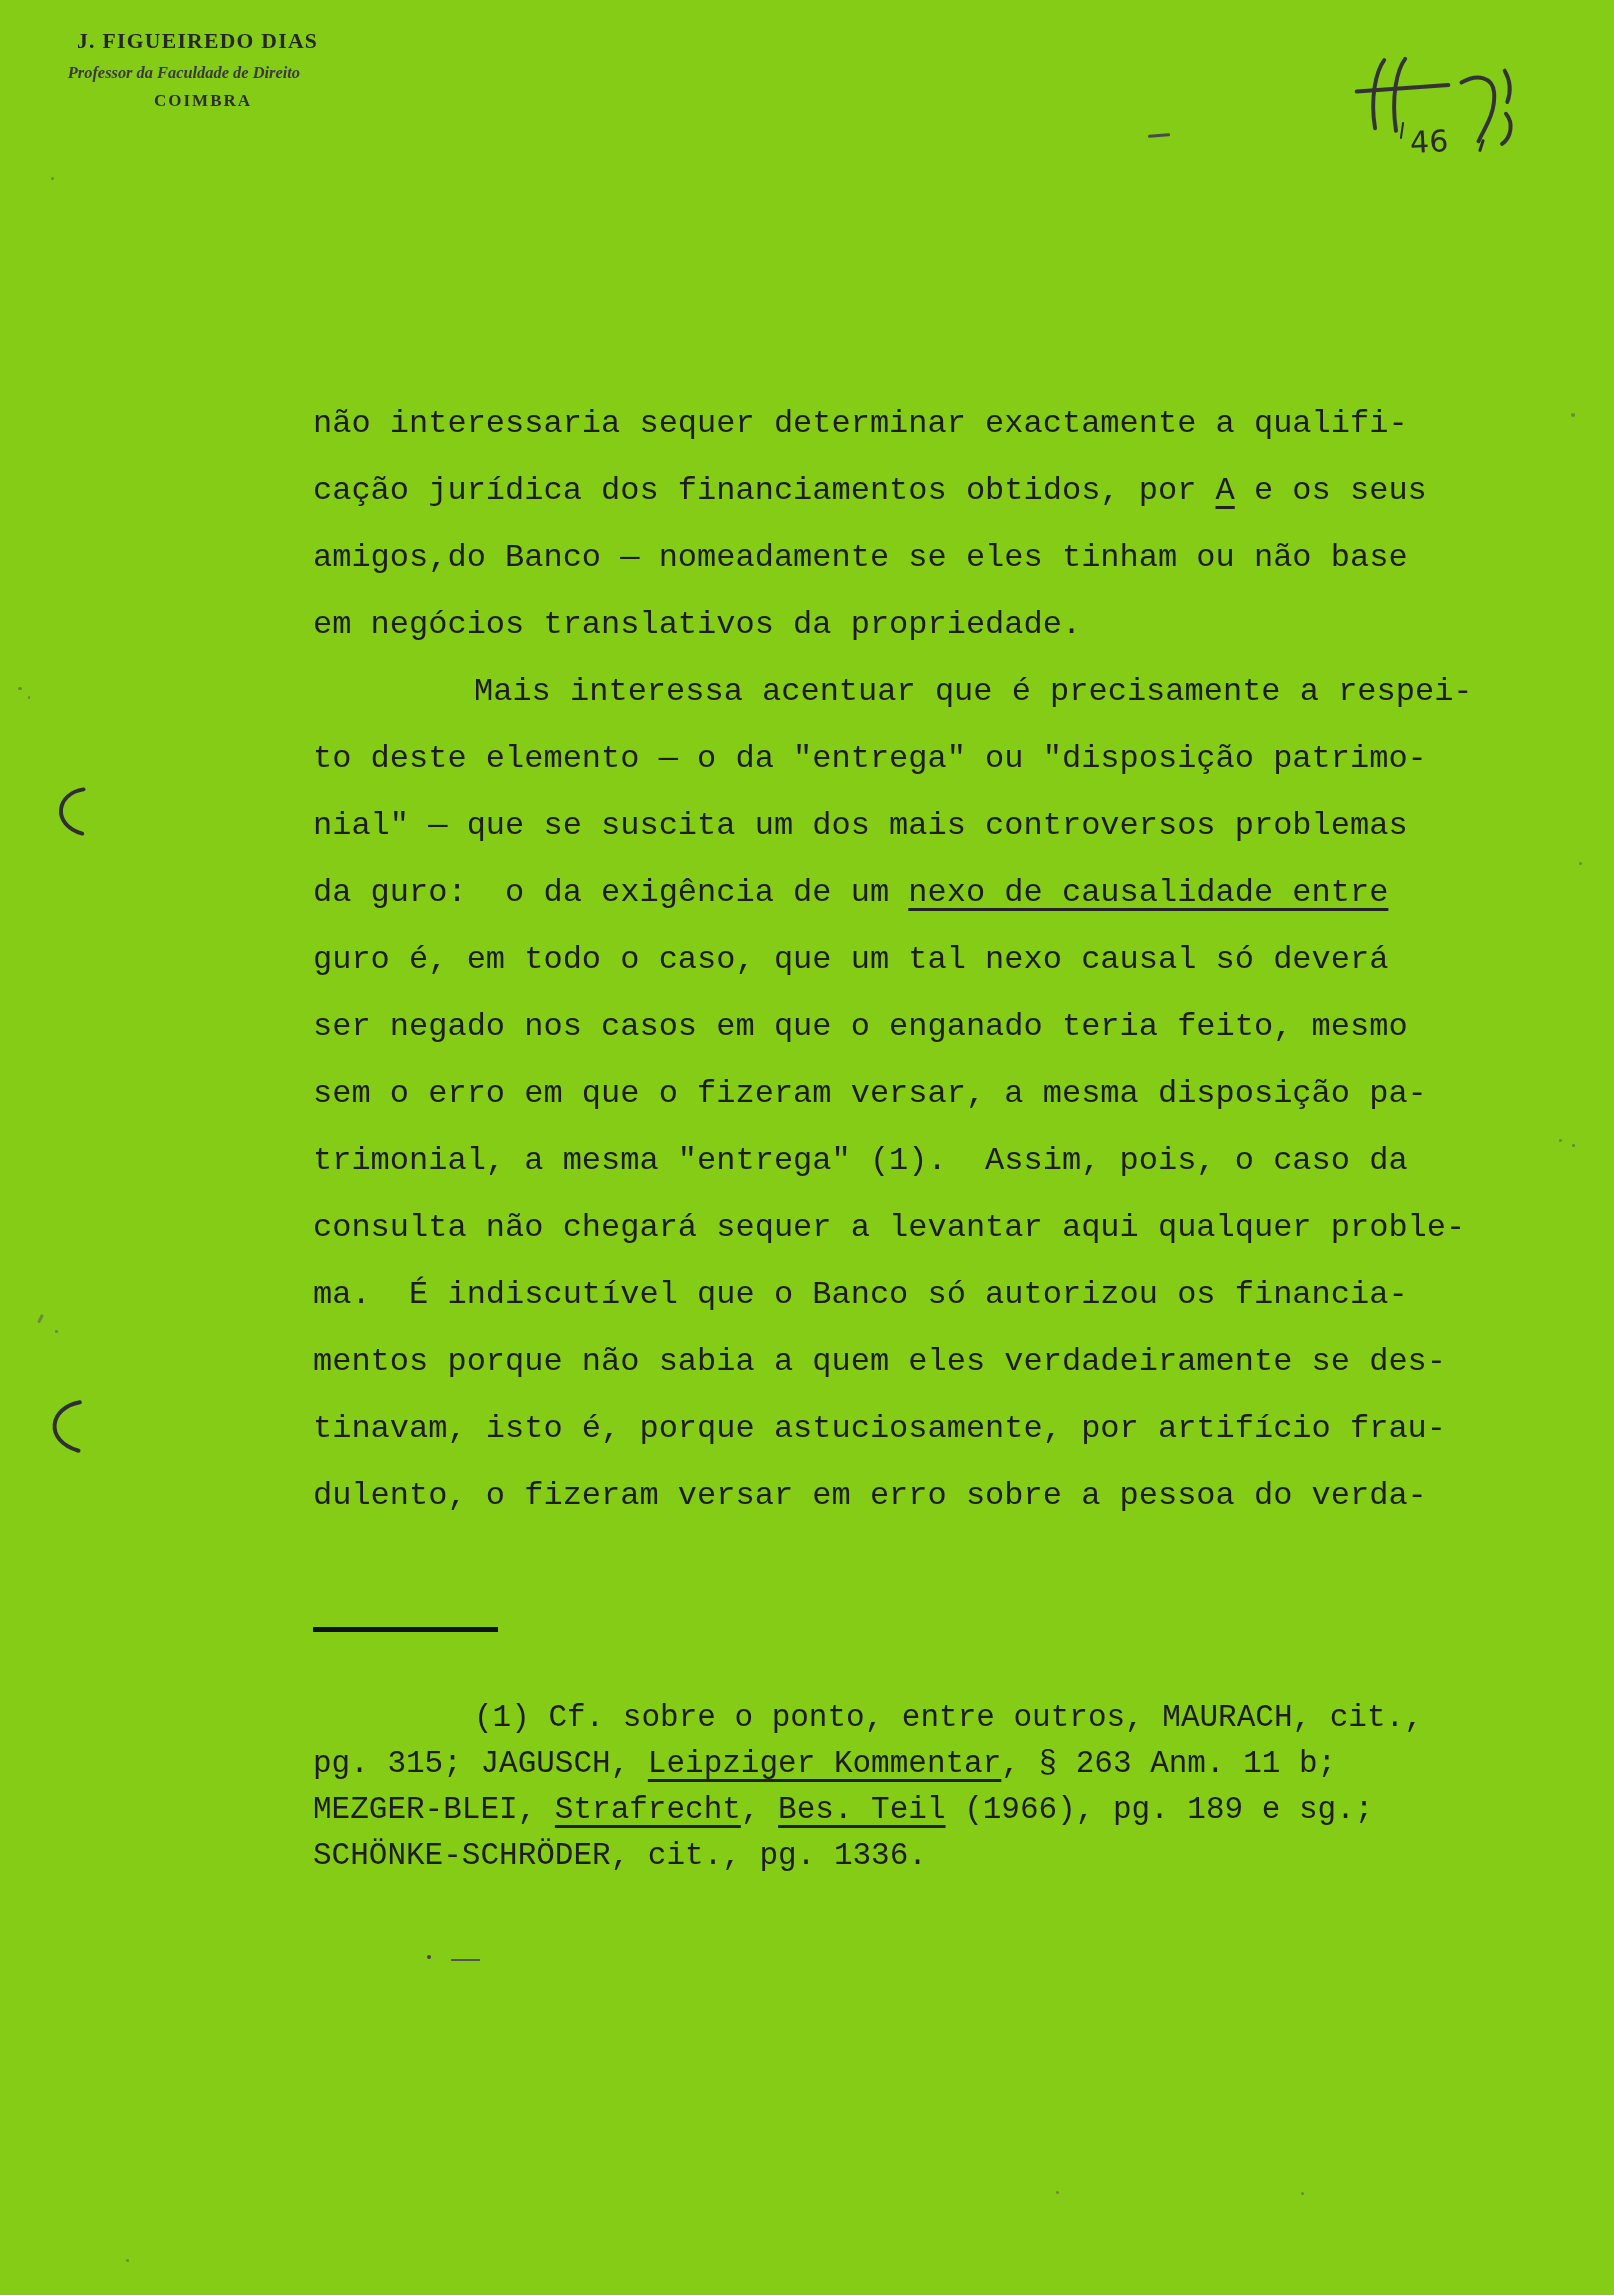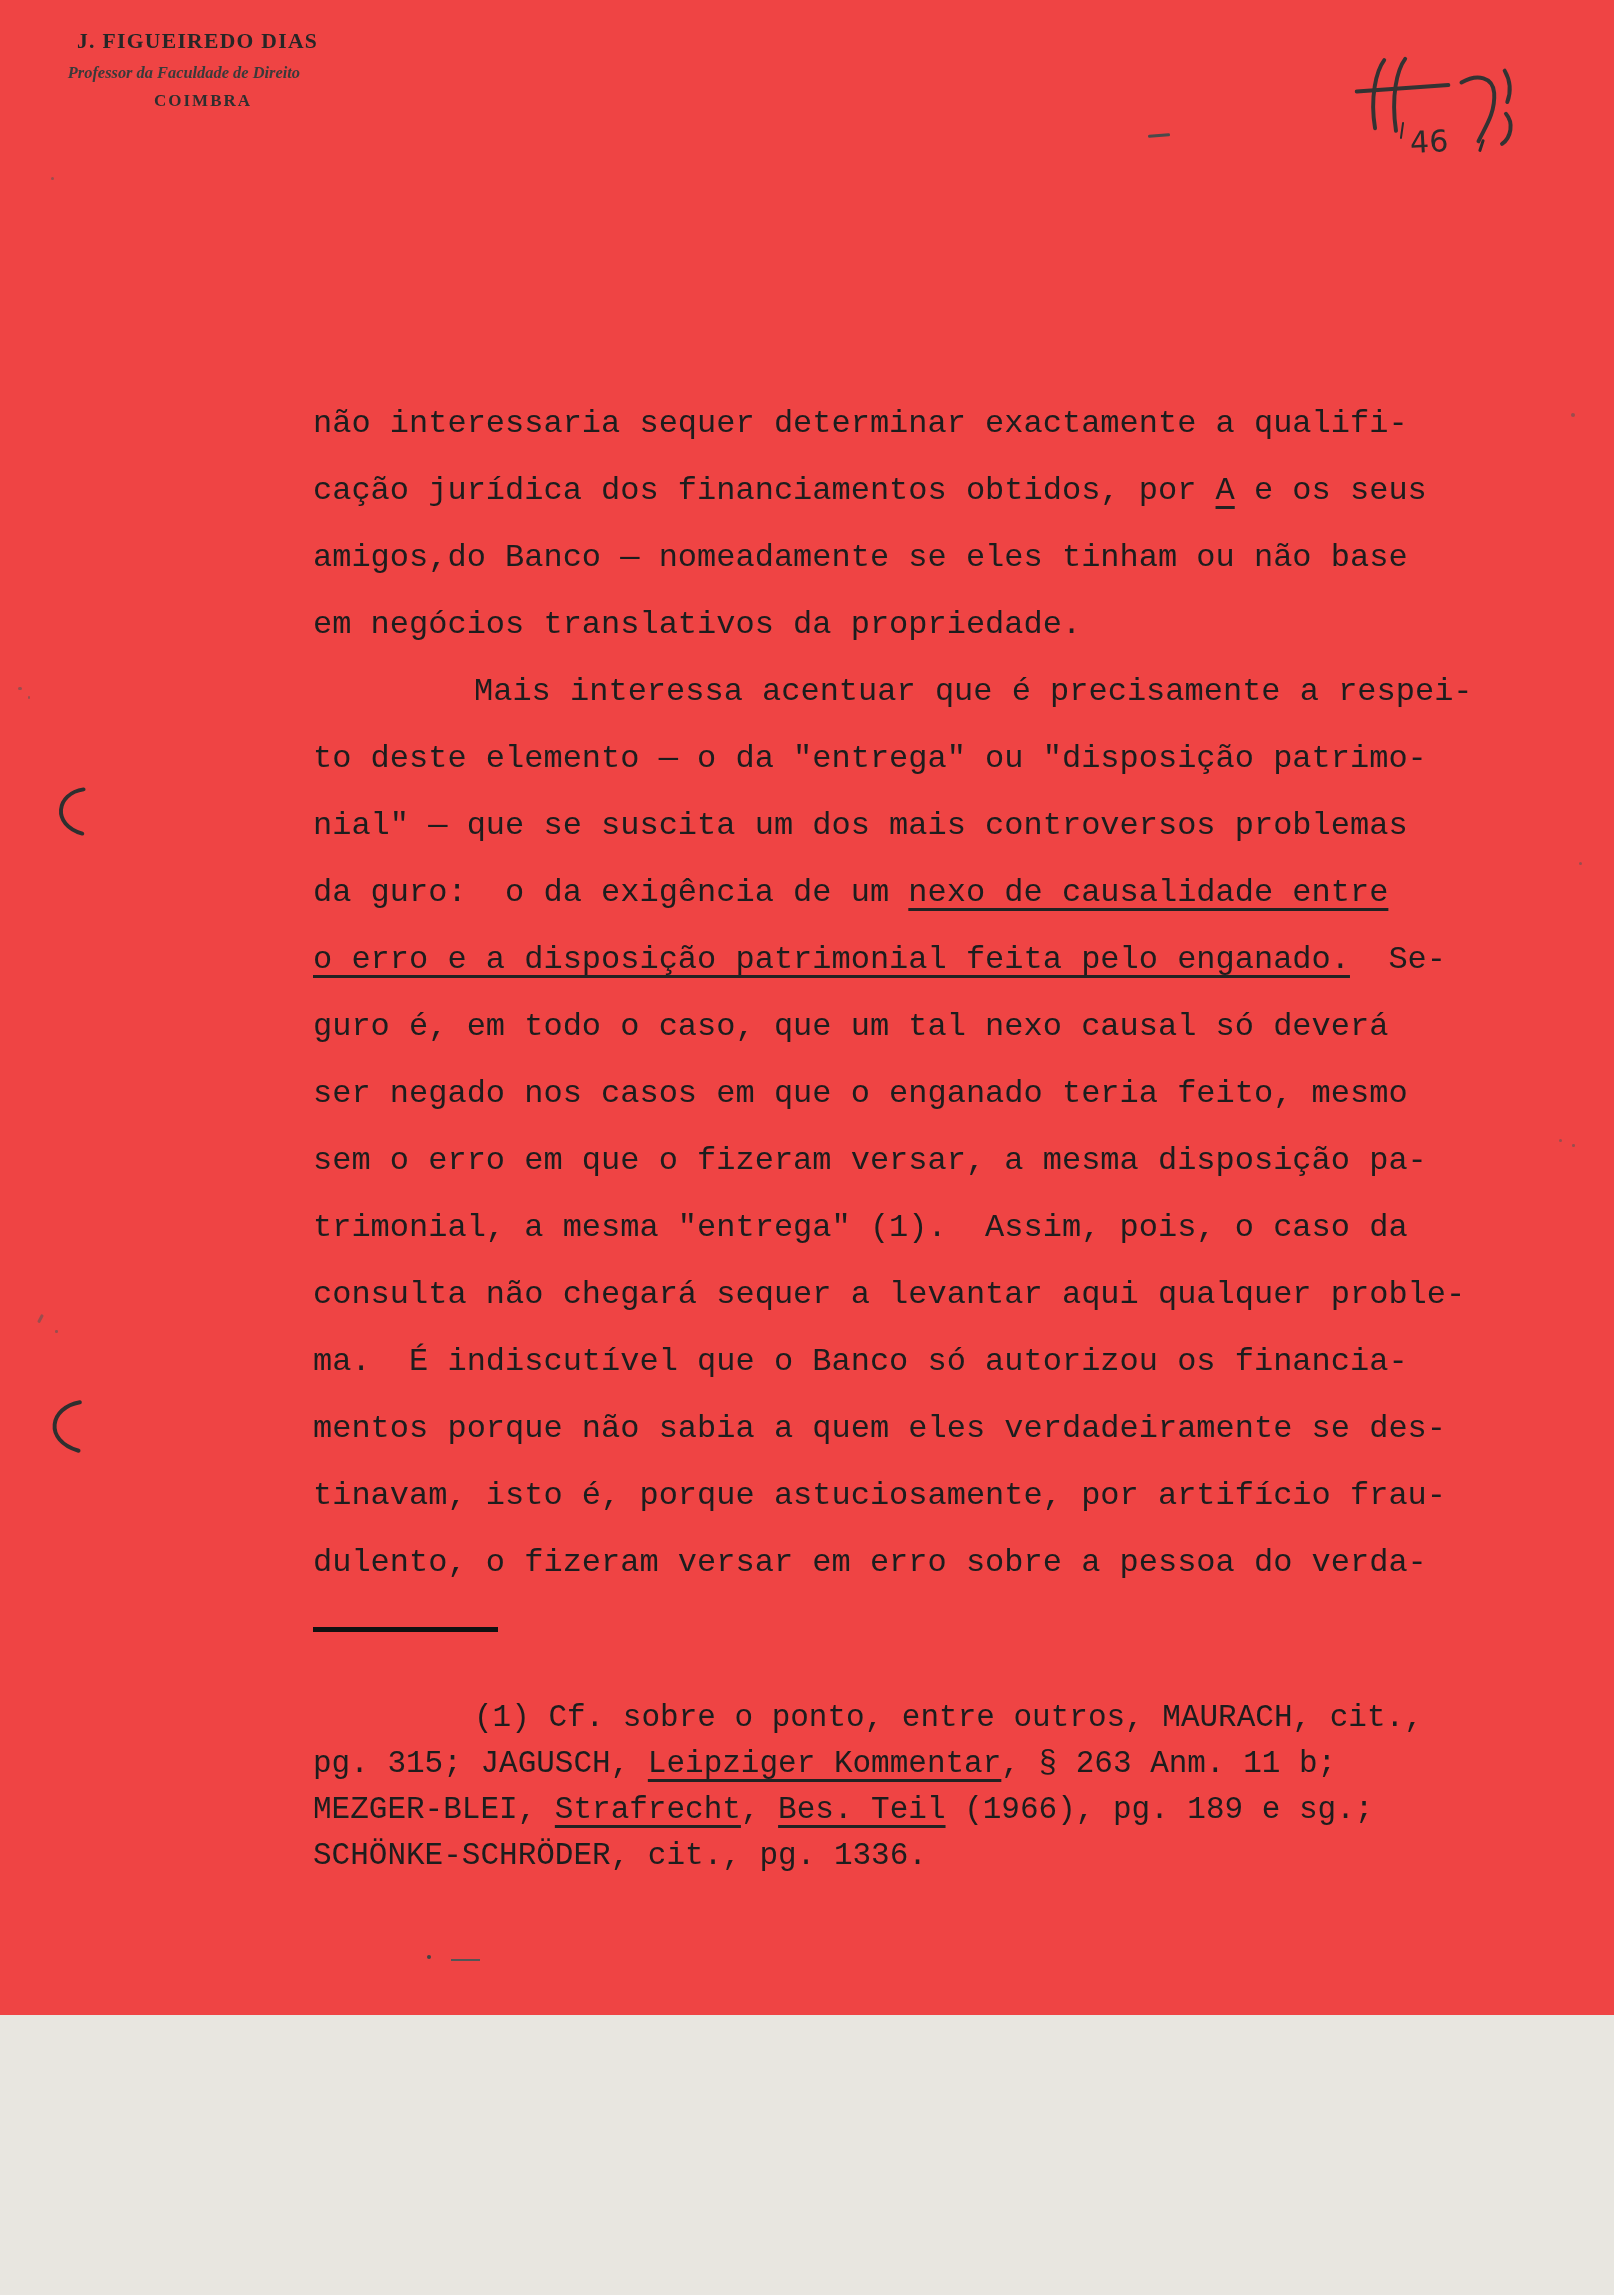--- a/index.html
+++ b/index.html
@@ -1,19 +1,19 @@
 <!DOCTYPE html>
 <html style="font-size:10.5px"><head>
 <meta charset="utf-8">
 <style>
   html,body{margin:0;padding:0;background:#e8e6e0;}
   .page{
     position:relative;
-    width:1614px;height:2015px;
-    background:#ef4444;
+    width:1614px;height:2295px;
+    background:#84cc16;
     overflow:hidden;
     font-family:"Liberation Mono","DejaVu Sans Mono",monospace;
     color:#1d1d1d;
   }
   
   .letterhead{position:absolute;left:77px;top:29px;}
   .lh-name{
     font-family:"Liberation Serif","DejaVu Serif",serif;
     font-weight:bold;font-size:21.6px;letter-spacing:1.3px;color:#262626;
   }
@@ -131,21 +131,20 @@
 
   <div class="body-text">
       <div class="tline"><span>não interessaria sequer determinar exactamente a qualifi-</span></div>
       <div class="tline"><span>cação jurídica dos financiamentos obtidos, por </span><span class="u">A</span><span> e os seus</span></div>
       <div class="tline"><span>amigos,do Banco — nomeadamente se eles tinham ou não base</span></div>
       <div class="tline"><span>em negócios translativos da propriedade.</span></div>
       <div class="tline ind"><span>Mais interessa acentuar que é precisamente a respei-</span></div>
       <div class="tline"><span>to deste elemento — o da "entrega" ou "disposição patrimo-</span></div>
       <div class="tline"><span>nial" — que se suscita um dos mais controversos problemas</span></div>
       <div class="tline"><span>da guro:  o da exigência de um </span><span class="u">nexo de causalidade entre</span></div>
-      <div class="tline"><span class="u">o erro e a disposição patrimonial feita pelo enganado.</span><span>  Se-</span></div>
       <div class="tline"><span>guro é, em todo o caso, que um tal nexo causal só deverá</span></div>
       <div class="tline"><span>ser negado nos casos em que o enganado teria feito, mesmo</span></div>
       <div class="tline"><span>sem o erro em que o fizeram versar, a mesma disposição pa-</span></div>
       <div class="tline"><span>trimonial, a mesma "entrega" (1).  Assim, pois, o caso da</span></div>
       <div class="tline"><span>consulta não chegará sequer a levantar aqui qualquer proble-</span></div>
       <div class="tline"><span>ma.  É indiscutível que o Banco só autorizou os financia-</span></div>
       <div class="tline"><span>mentos porque não sabia a quem eles verdadeiramente se des-</span></div>
       <div class="tline"><span>tinavam, isto é, porque astuciosamente, por artifício frau-</span></div>
       <div class="tline"><span>dulento, o fizeram versar em erro sobre a pessoa do verda-</span></div>
     </div>

